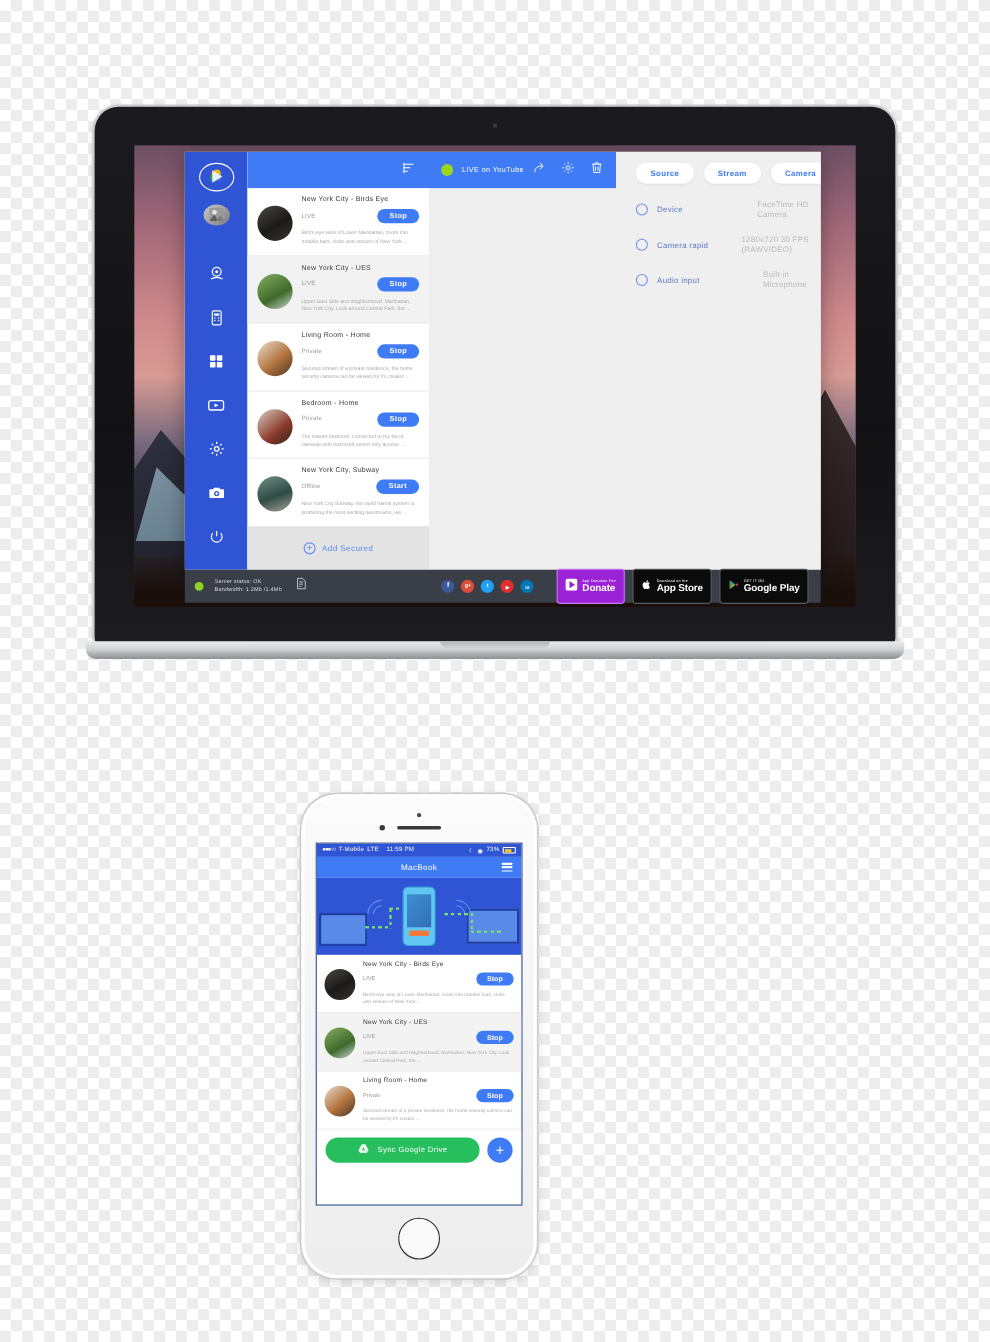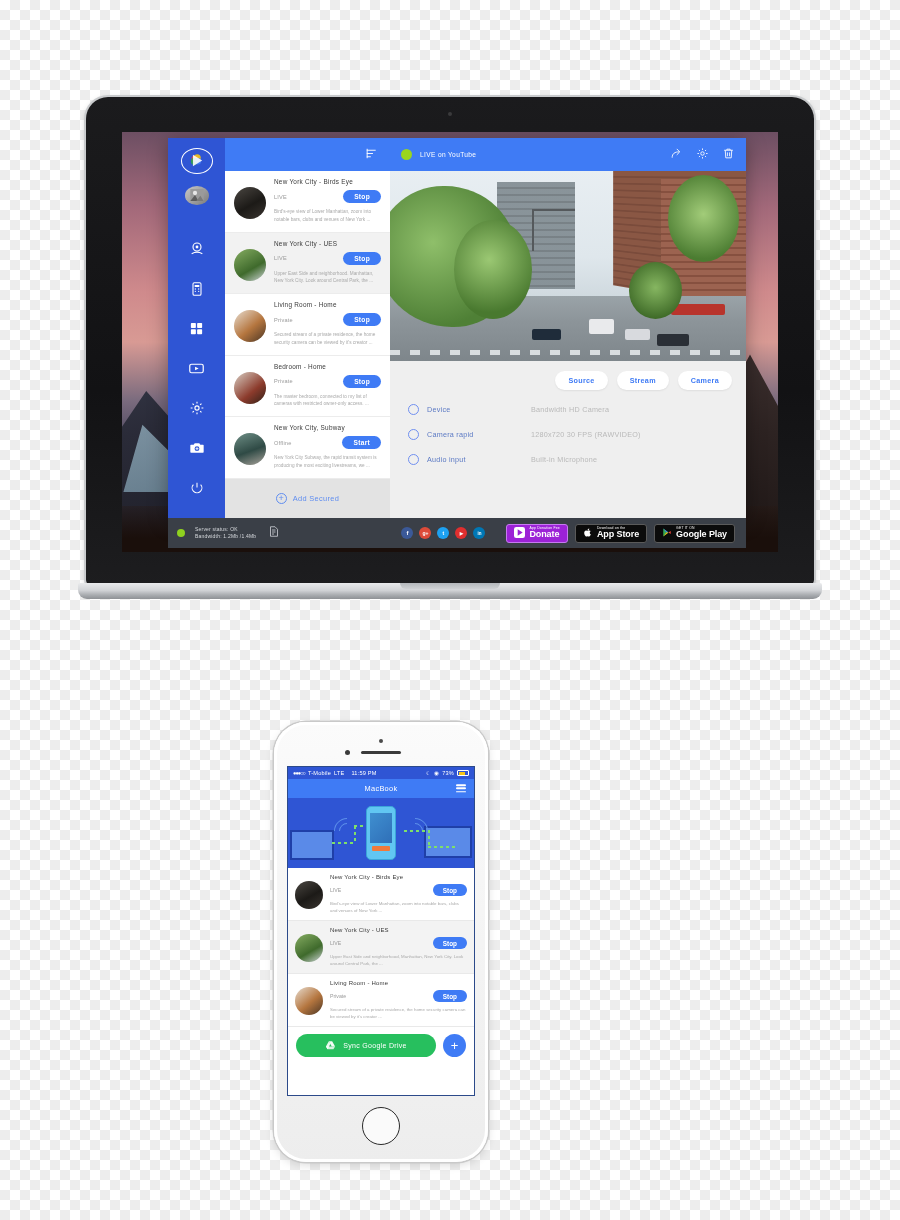--- a/index.html
+++ b/index.html
@@ -97,21 +97,21 @@
   .cam-btn { background:#3f7bf5; color:#fff; font-size:6.6px; font-weight:bold;
              border-radius:9px; padding:3px 11px; letter-spacing:.3px; border:none; cursor:pointer; }
   .cam-desc { font-size:4.7px; color:#a9a9a9; line-height:1.65; }
   .add-wrap { background:#e3e3e3; flex:1; display:flex; align-items:flex-start;
               justify-content:center; padding-top:14px; }
   .add-cam { display:flex; align-items:center; gap:6px; cursor:pointer; }
   .add-circle { width:11px;height:11px;border-radius:50%;border:1.1px solid #5f8df0;
                 color:#5f8df0;font-size:9px;line-height:9px;display:flex;align-items:center;justify-content:center; }
   .add-label { font-size:7.4px; color:#5f8df0; letter-spacing:.35px; }
 
-  .maincol { flex:1; display:flex; flex-direction:column; min-width:0; background:#eeeeee; }
+  .maincol { flex:1; display:flex; flex-direction:row; min-width:0; background:#eeeeee; }
   .top-bar { height:33px; background:#3f7bf5; display:flex; align-items:center;
              padding:0 11px; gap:8px; flex:none; }
   .live-dot { width:11px; height:11px; border-radius:50%; background:#9ad61e; flex:none; }
   .live-label { color:#fff; font-size:6.6px; letter-spacing:.35px; }
   .top-actions { margin-left:auto; display:flex; gap:13px; align-items:center; }
   .video { height:190px; position:relative; overflow:hidden; background:#8fa6b8; flex:none; }
   
   .sky { position:absolute; inset:0; background:linear-gradient(180deg,#e8eef2 0%, #dfe7ec 45%, #cdd7dd 70%, #b9c2c7 100%); }
   .bldgR { position:absolute; right:0; top:0; width:46%; height:72%;
     background: repeating-linear-gradient(180deg,#8a5744 0 6px,#7a4b3b 6px 8px),
@@ -154,21 +154,21 @@
   #statusbar { position:absolute; left:46px; top:386px; width:578px; height:30px;
                background:#3a3f47; display:flex; align-items:center; padding:0 9px; gap:7px; }
   .sb-dot { width:8px;height:8px;border-radius:50%;background:#8fd11f;flex:none;margin-right:3px; }
   .sb-text { line-height:1.35; }
   .sb-line { font-size:5px; color:#d6d9dd; letter-spacing:.2px; }
   .sb-doc { margin-left:5px; }
   .socials { margin-left:auto; display:flex; gap:6px; align-items:center; }
   .soc { width:12px;height:12px;border-radius:50%;display:flex;align-items:center;justify-content:center;
          color:#fff; font-size:6px; font-weight:bold; cursor:pointer; }
   .badges { display:flex; gap:7px; align-items:center; margin-left:14px; margin-right:2px; }
-  .badge { height:19px; border-radius:3px; display:flex; align-items:center; gap:4px;
+  .badge { height:32px; border-radius:3px; display:flex; align-items:center; gap:4px;
            padding:0 7px; cursor:pointer; }
   .badge-donate { background:#9c22d6; border:1px solid #c77af0; }
   .badge-dark { background:#0b0b0b; border:1px solid #5a5a5a; }
   .bd-txt { line-height:1; }
   .bd-small { display:block; font-size:3.4px; color:#fff; letter-spacing:.2px; }
   .bd-big { display:block; font-size:9px; color:#fff; font-weight:bold; letter-spacing:-.1px; }
 
   
   #iphone { position:absolute; left:274px; top:722px; width:214px; height:440px; }
   .ip-body { position:absolute; inset:0; border-radius:32px;
@@ -445,21 +445,21 @@
             <div class="panel">
               <div class="tabs">
                 <div class="tab">Source</div>
                 <div class="tab">Stream</div>
                 <div class="tab">Camera</div>
               </div>
 
               <div class="frow">
                 <span class="radio"></span>
                 <span class="flabel">Device</span>
-                <span class="fvalue">Bandwidth HD Camera</span>
+                <span class="fvalue">FaceTime HD Camera</span>
               </div>
               <div class="frow">
                 <span class="radio"></span>
                 <span class="flabel">Camera rapid</span>
                 <span class="fvalue">1280x720 30 FPS (RAWVIDEO)</span>
               </div>
               <div class="frow">
                 <span class="radio"></span>
                 <span class="flabel">Audio input</span>
                 <span class="fvalue">Built-in Microphone</span>

